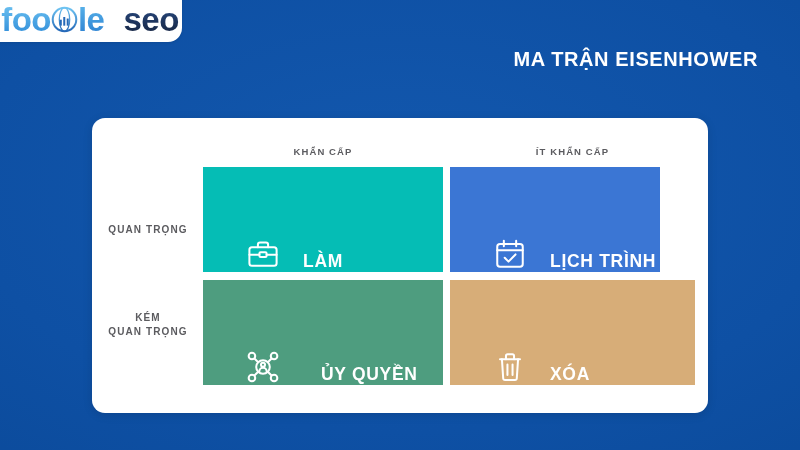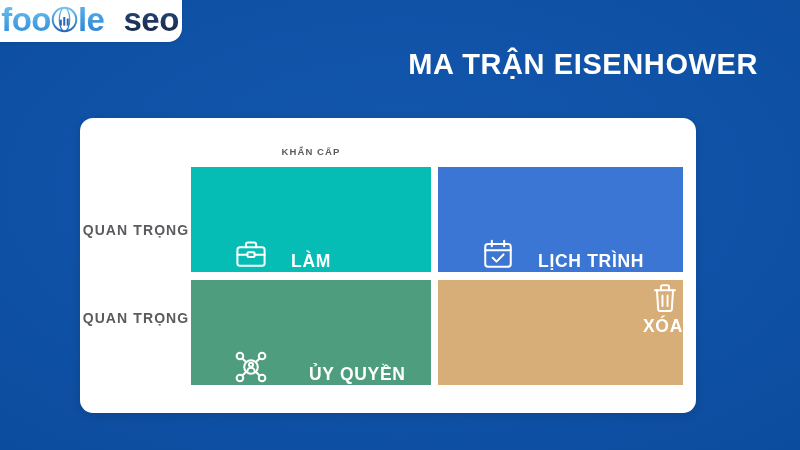--- a/index.html
+++ b/index.html
@@ -75,30 +75,30 @@
     color: transparent;
     margin-left: 19px;
   }
 
   
   .title {
     position: absolute;
     right: 42px;
     top: 48px;
     color: #ffffff;
-    font-size: 29px;
+    font-size: 20px;
     font-weight: 700;
     letter-spacing: 0.6px;
     white-space: nowrap;
   }
 
   
   .card {
     position: absolute;
-    left: 80px;
+    left: 92px;
     top: 118px;
     width: 616px;
     height: 295px;
     background: #ffffff;
     border-radius: 13px;
     box-shadow: 0 2px 10px rgba(0,0,0,0.13);
   }
 
   .matrix {
     position: absolute;
@@ -118,21 +118,21 @@
     text-align: center;
     white-space: nowrap;
   }
   .col-head.c1 { left: 111px; width: 240px; }
   .col-head.c2 { left: 358px; width: 245px; }
 
   .row-head {
     position: absolute;
     left: 2px;
     width: 108px;
-    font-size: 14px;
+    font-size: 10px;
     font-weight: 700;
     letter-spacing: 1.1px;
     color: #5b5b5f;
     text-align: center;
     line-height: 14px;
   }
 
   .rh1 { position: absolute; left: 2px; top: 105px; width: 108px; text-align: center; }
   .rh2 { position: absolute; left: 2px; top: 193px; width: 108px; text-align: center; }
 
@@ -153,23 +153,23 @@
   }
   .quad .q-label {
     margin-left: 22px;
     font-size: 17.5px;
     font-weight: 700;
     letter-spacing: 0.7px;
     white-space: nowrap;
   }
 
   .q1 { left: 111px;  top: 49px;  width: 240px; height: 105px; }
-  .q2 { left: 358px;  top: 49px;  width: 245px; height: 105px; }
+  .q2 { left: 358px;  top: 49px;  width: 210px; height: 105px; }
   .q3 { left: 111px;  top: 162px; width: 240px; height: 105px; gap: 18px; }
-  .q4 { left: 358px;  top: 162px; width: 245px; height: 105px; flex-direction: column; }
+  .q4 { left: 358px;  top: 162px; width: 245px; height: 105px; }
 
   svg.ico { display: block; }
 </style>
 </head>
 <body>
 
 <div class="slide">
 
   <div class="logo-badge">
     <div class="logo-wrap">
@@ -196,25 +196,27 @@
       </div>
     </div>
   </div>
 
   <div class="title">MA TRẬN EISENHOWER</div>
 
   <div class="card">
     <div class="matrix">
 
       <div class="col-head c1">KHẨN CẤP</div>
+      <div class="col-head c2">ÍT KHẨN CẤP</div>
 
       <div class="rh1 row-head">
         <div>QUAN TRỌNG</div>
       </div>
       <div class="rh2 row-head">
+        <div>KÉM</div>
         <div>QUAN TRỌNG</div>
       </div>
 
       <div class="quad q1" style="background:#05BDB5">
         <span class="q-icon">
           <svg class="ico" width="34" height="34" viewBox="0 0 32 32" fill="none" stroke="#ffffff" stroke-width="1.9" stroke-linecap="round" stroke-linejoin="round" aria-hidden="true">
             <rect x="3.2" y="9.6" width="25.6" height="17.4" rx="2.4"></rect>
             <path d="M11.2 9.6V7.2a2 2 0 0 1 2-2h5.6a2 2 0 0 1 2 2v2.4"></path>
             <path d="M3.2 16.6h9.4M19.4 16.6h9.4"></path>
             <rect x="12.6" y="14.4" width="6.8" height="4.4" rx="1.2"></rect>

